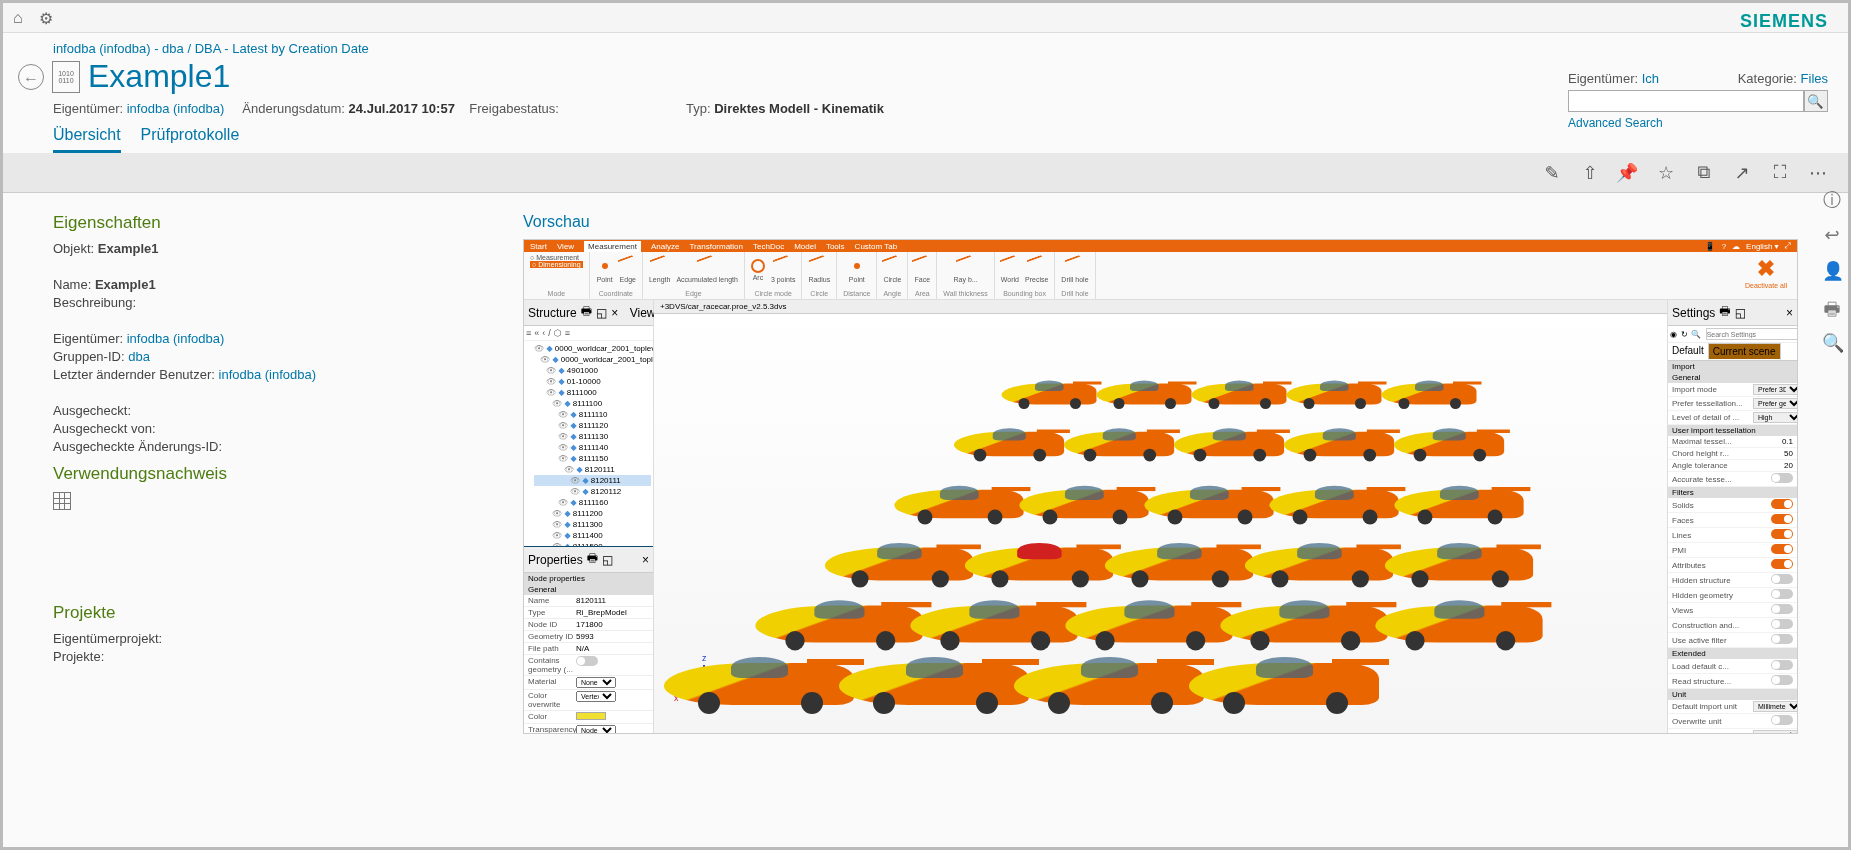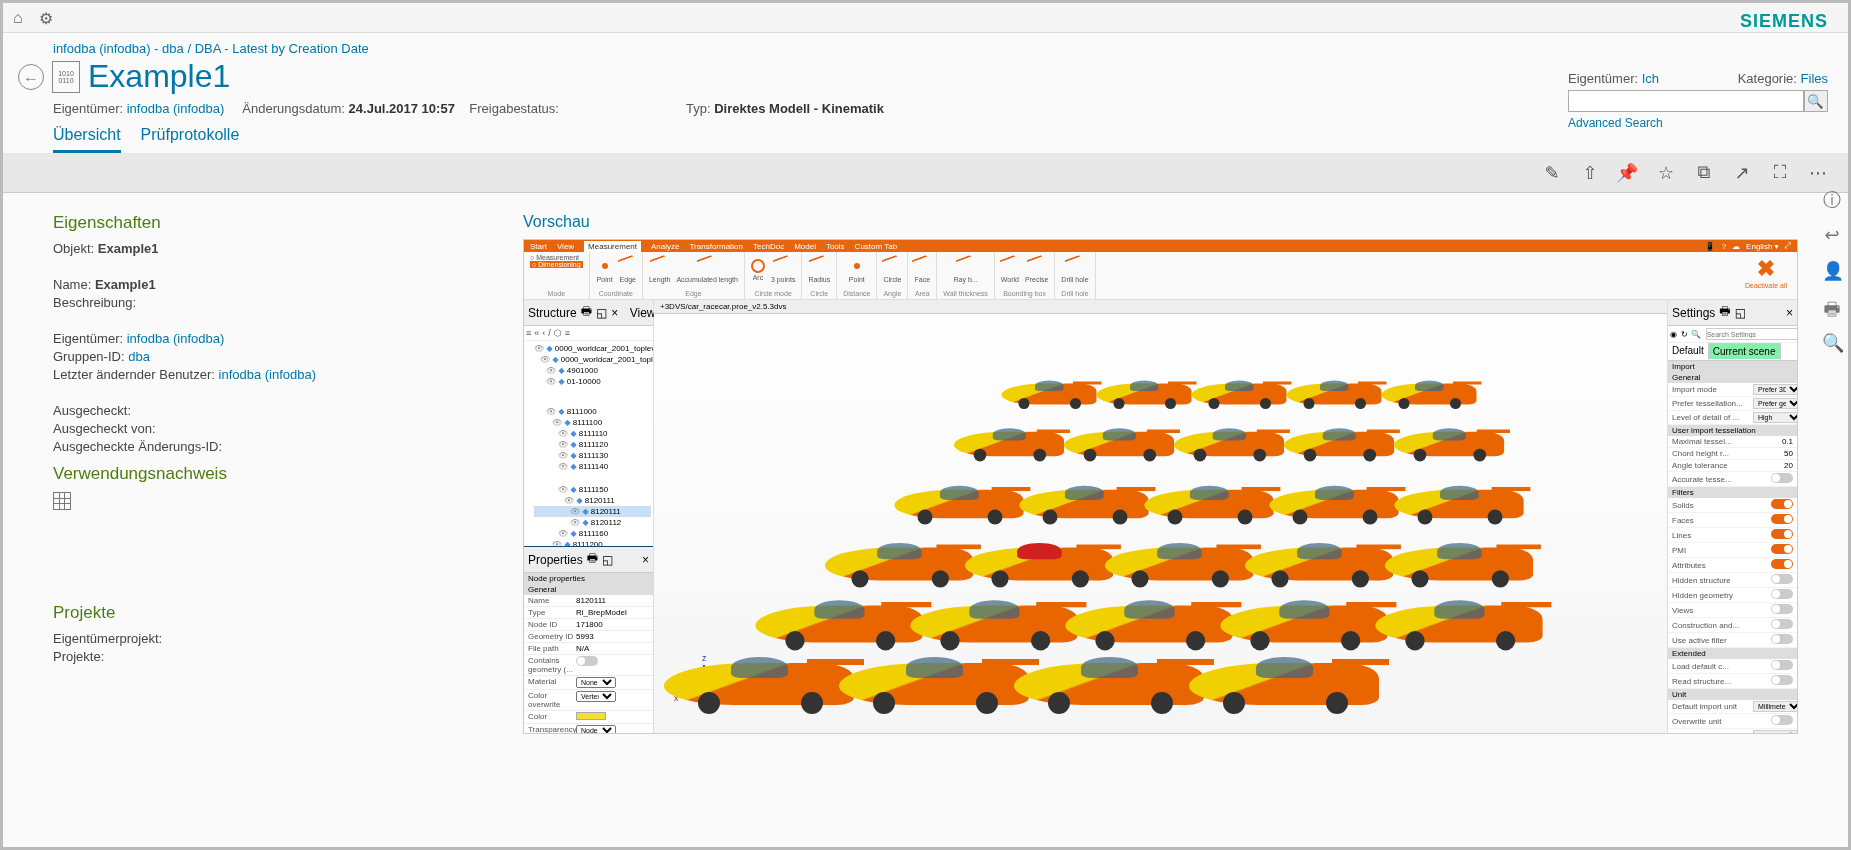--- a/index.html
+++ b/index.html
@@ -87,21 +87,21 @@
 .axes{position:absolute;left:20px;bottom:20px;width:60px;height:60px;font-size:9px}
 .axes .z{position:absolute;left:28px;top:0;color:#2040d0}
 .axes .x{position:absolute;left:0;bottom:10px;color:#d02020}
 .axes .y{position:absolute;right:0;bottom:10px;color:#20a020}
 .axes svg{position:absolute;left:10px;top:10px}
 .v-right{width:130px;border-left:1px solid #ddd;display:flex;flex-direction:column;background:#fff;font-size:8px}
 .settings-toolbar{display:flex;gap:4px;padding:2px;border-bottom:1px solid #eee;align-items:center}
 .settings-toolbar input{flex:1;font-size:7px;height:12px;border:1px solid #ccc}
 .settings-tabs{display:flex;font-size:10px;border-bottom:1px solid #ccc}
 .settings-tabs span{padding:2px 4px;cursor:pointer}
-.settings-tabs span.active{border:1px solid #ccc;border-bottom:1px solid #fff;background:#86efac}
+.settings-tabs span.active{border:1px solid #ccc;border-bottom:1px solid #fff;background:#a16207}
 .settings-body{flex:1;overflow:auto}
 .set-sec{background:#ddd;padding:1px 4px;font-size:8px}
 .set-row{display:flex;align-items:center;padding:1px 4px;border-bottom:1px solid #f2f2f2}
 .set-row .k{flex:1;color:#555;white-space:nowrap;overflow:hidden}
 .set-row .v{width:40px;text-align:right}
 .set-row select{width:50px;font-size:7px;border:1px solid #ccc}
 .toggle{width:22px;height:10px;background:#ccc;border-radius:5px;position:relative;display:inline-block}
 .toggle.on{background:#e8650d}
 .toggle::after{content:"";position:absolute;width:8px;height:8px;background:#fff;border-radius:50%;top:1px;left:1px}
 .toggle.on::after{left:13px}
@@ -351,27 +351,27 @@
             <span>/</span>
             <span>⬡</span>
             <span>≡</span>
           </div>
           <div class="tree">
               <ul id="tree">
                 <li style="padding-left: 0px;"><span class="eye">👁</span> <span class="cube">◆</span> 0000_worldcar_2001_toplevel</li>
                 <li style="padding-left: 6px;"><span class="eye">👁</span> <span class="cube">◆</span> 0000_worldcar_2001_toplevel</li>
                 <li style="padding-left: 12px;"><span class="eye">👁</span> <span class="cube">◆</span> 4901000</li>
                 <li style="padding-left: 12px;"><span class="eye">👁</span> <span class="cube">◆</span> 01-10000</li>
-                <li style="padding-left: 12px; margin-top: 19px;"><span class="eye">👁</span> <span class="cube">◆</span> 8111000</li>
+                <li style="padding-left: 12px;"><span class="eye">👁</span> <span class="cube">◆</span> 8111000</li>
                 <li style="padding-left: 18px;"><span class="eye">👁</span> <span class="cube">◆</span> 8111100</li>
                 <li style="padding-left: 24px;"><span class="eye">👁</span> <span class="cube">◆</span> 8111110</li>
                 <li style="padding-left: 24px;"><span class="eye">👁</span> <span class="cube">◆</span> 8111120</li>
                 <li style="padding-left: 24px;"><span class="eye">👁</span> <span class="cube">◆</span> 8111130</li>
                 <li style="padding-left: 24px;"><span class="eye">👁</span> <span class="cube">◆</span> 8111140</li>
-                <li style="padding-left: 24px; margin-top: 12px;"><span class="eye">👁</span> <span class="cube">◆</span> 8111150</li>
+                <li style="padding-left: 24px;"><span class="eye">👁</span> <span class="cube">◆</span> 8111150</li>
                 <li style="padding-left: 30px;"><span class="eye">👁</span> <span class="cube">◆</span> 8120111</li>
                 <li class="sel" style="padding-left: 36px;"><span class="eye">👁</span> <span class="cube">◆</span> 8120111</li>
                 <li style="padding-left: 36px;"><span class="eye">👁</span> <span class="cube">◆</span> 8120112</li>
                 <li style="padding-left: 24px;"><span class="eye">👁</span> <span class="cube">◆</span> 8111160</li>
                 <li style="padding-left: 18px;"><span class="eye">👁</span> <span class="cube">◆</span> 8111200</li>
                 <li style="padding-left: 18px;"><span class="eye">👁</span> <span class="cube">◆</span> 8111300</li>
                 <li style="padding-left: 18px;"><span class="eye">👁</span> <span class="cube">◆</span> 8111400</li>
                 <li style="padding-left: 18px;"><span class="eye">👁</span> <span class="cube">◆</span> 8111500</li>
                 <li style="padding-left: 6px;"><span class="eye">👁</span> <span class="cube">◆</span> 0000_worldcar_2001_toplevel</li>
               </ul>

